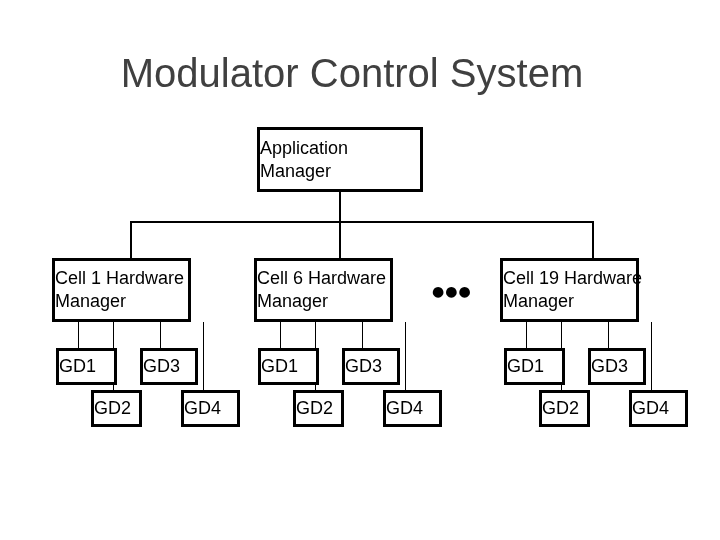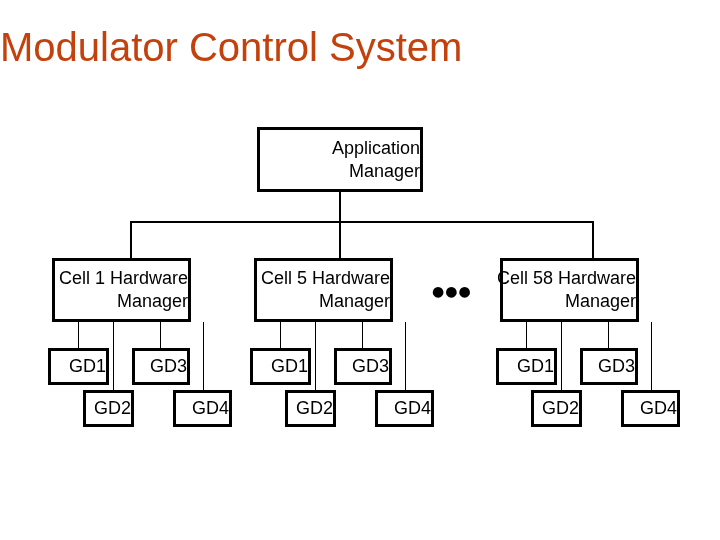--- a/index.html
+++ b/index.html
@@ -7,33 +7,34 @@
     width:720px; height:540px;
     background:#ffffff;
     font-family:"Liberation Sans","DejaVu Sans",sans-serif;
     color:#000;
     position:relative;
     overflow:hidden;
   }
   .slide { position:absolute; left:0; top:0; width:720px; height:540px; }
 
   .title {
-    position:absolute; left:0; top:26px; width:704px;
+    position:absolute; left:0; top:52px; width:704px;
+    text-align:center;
     font-size:40px; line-height:42px;
-    color:#c2410c;
+    color:#404040;
     white-space:nowrap;
   }
 
   .box {
     position:absolute;
     border:3px solid #000;
     background:#fff;
     box-sizing:border-box;
     display:flex; flex-direction:column;
-    align-items:flex-end; justify-content:center;
+    align-items:flex-start; justify-content:center;
     text-align:center;
   }
   .box span { display:block; font-size:18px; line-height:23px; white-space:nowrap; }
 
   .app-box { left:257px; top:127px; width:166px; height:65px; }
 
   .netlabel {
     position:absolute; left:43px; top:196px;
     font-size:18px; font-style:italic; line-height:24px;
     white-space:nowrap;
@@ -58,21 +59,21 @@
   .g3 { left:496px; }
 
   .cell-box { left:4px; top:0; width:139px; height:64px; }
 
   .lv { position:absolute; background:#000; width:1px; top:64px; }
   .lv-a { left:30px;  height:26px; }
   .lv-b { left:65px;  height:68px; }
   .lv-c { left:112px; height:26px; }
   .lv-d { left:155px; height:68px; }
 
-  .gd  { display:flex; }
+  .gd  { display:flex;margin-left:8px; }
   .gd1 { left:0;     top:90px;  width:61px; height:37px; }
   .gd3 { left:84px;  top:90px;  width:58px; height:37px; }
   .gd2 { left:35px;  top:132px; width:51px; height:37px; }
   .gd4 { left:125px; top:132px; width:59px; height:37px; }
 </style>
 </head>
 <body>
 
 <div class="slide">
 
@@ -109,21 +110,21 @@
     <div class="box gd gd3">
       <span>GD3</span>
     </div>
     <div class="box gd gd4">
       <span>GD4</span>
     </div>
   </div>
 
   <div class="group g2">
     <div class="box cell-box">
-      <span>Cell 5 Hardware</span>
+      <span>Cell 6 Hardware</span>
       <span>Manager</span>
     </div>
     <div class="lv lv-a"></div>
     <div class="lv lv-b"></div>
     <div class="lv lv-c"></div>
     <div class="lv lv-d"></div>
     <div class="box gd gd1">
       <span>GD1</span>
     </div>
     <div class="box gd gd2">
@@ -132,21 +133,21 @@
     <div class="box gd gd3">
       <span>GD3</span>
     </div>
     <div class="box gd gd4">
       <span>GD4</span>
     </div>
   </div>
 
   <div class="group g3">
     <div class="box cell-box">
-      <span>Cell 58 Hardware</span>
+      <span>Cell 19 Hardware</span>
       <span>Manager</span>
     </div>
     <div class="lv lv-a"></div>
     <div class="lv lv-b"></div>
     <div class="lv lv-c"></div>
     <div class="lv lv-d"></div>
     <div class="box gd gd1">
       <span>GD1</span>
     </div>
     <div class="box gd gd2">

